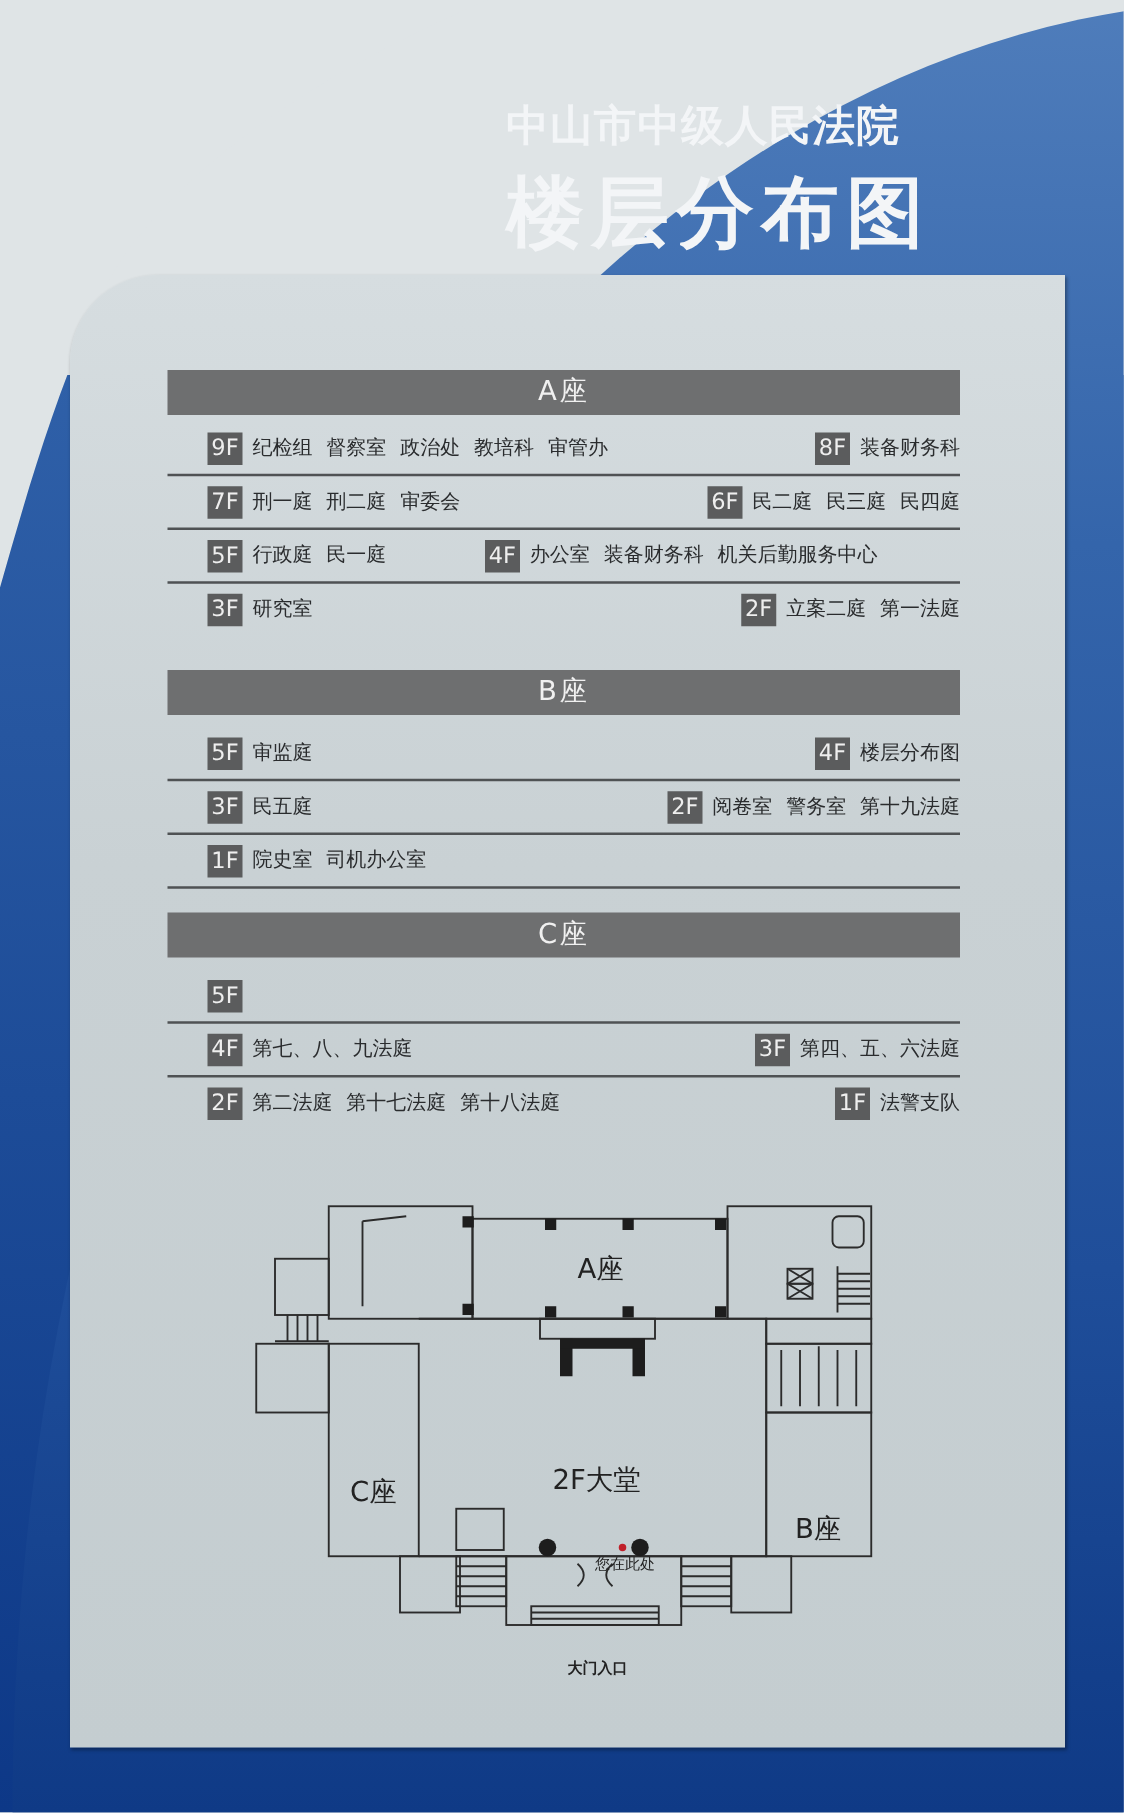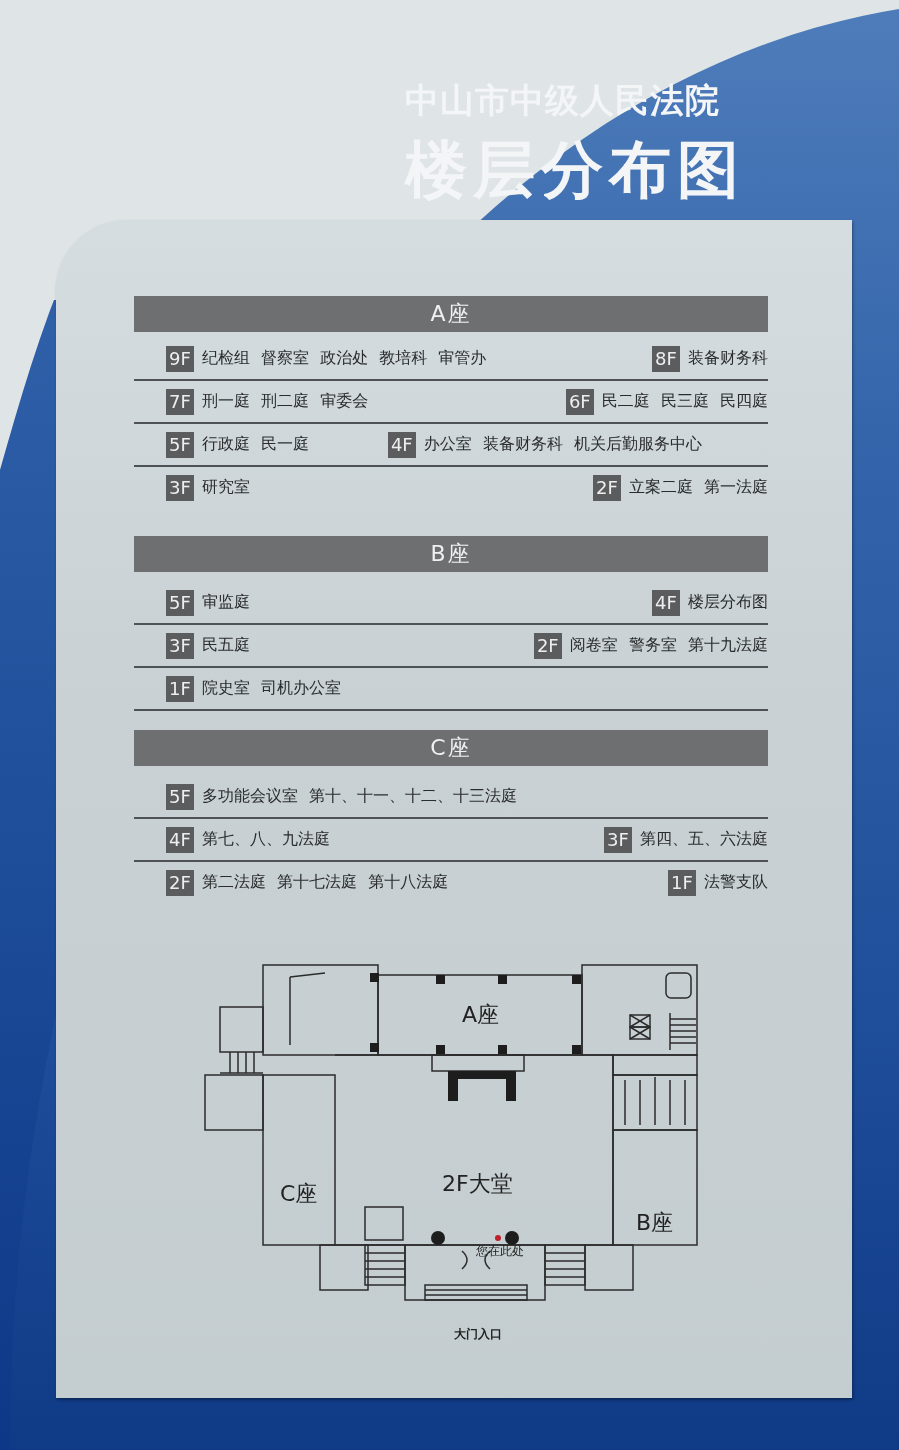--- a/index.html
+++ b/index.html
@@ -142,21 +142,20 @@
       <div class="group"></div>
     </div>
   </div>
 
   <div class="section" style="top:510px;">
     <div class="section-header">C座</div>
     <div style="height:10px"></div>
     <div class="row">
       <div class="group">
           <span class="badge">5F</span>
-          <span class="rooms">多功能会议室 第十、十一、十二、十三法庭</span>
         </div>
       <div class="group"></div>
     </div>
     <div class="row">
       <div class="group">
           <span class="badge">4F</span>
           <span class="rooms">第七、八、九法庭</span>
         </div>
       <div class="group">
           <span class="badge">3F</span>

